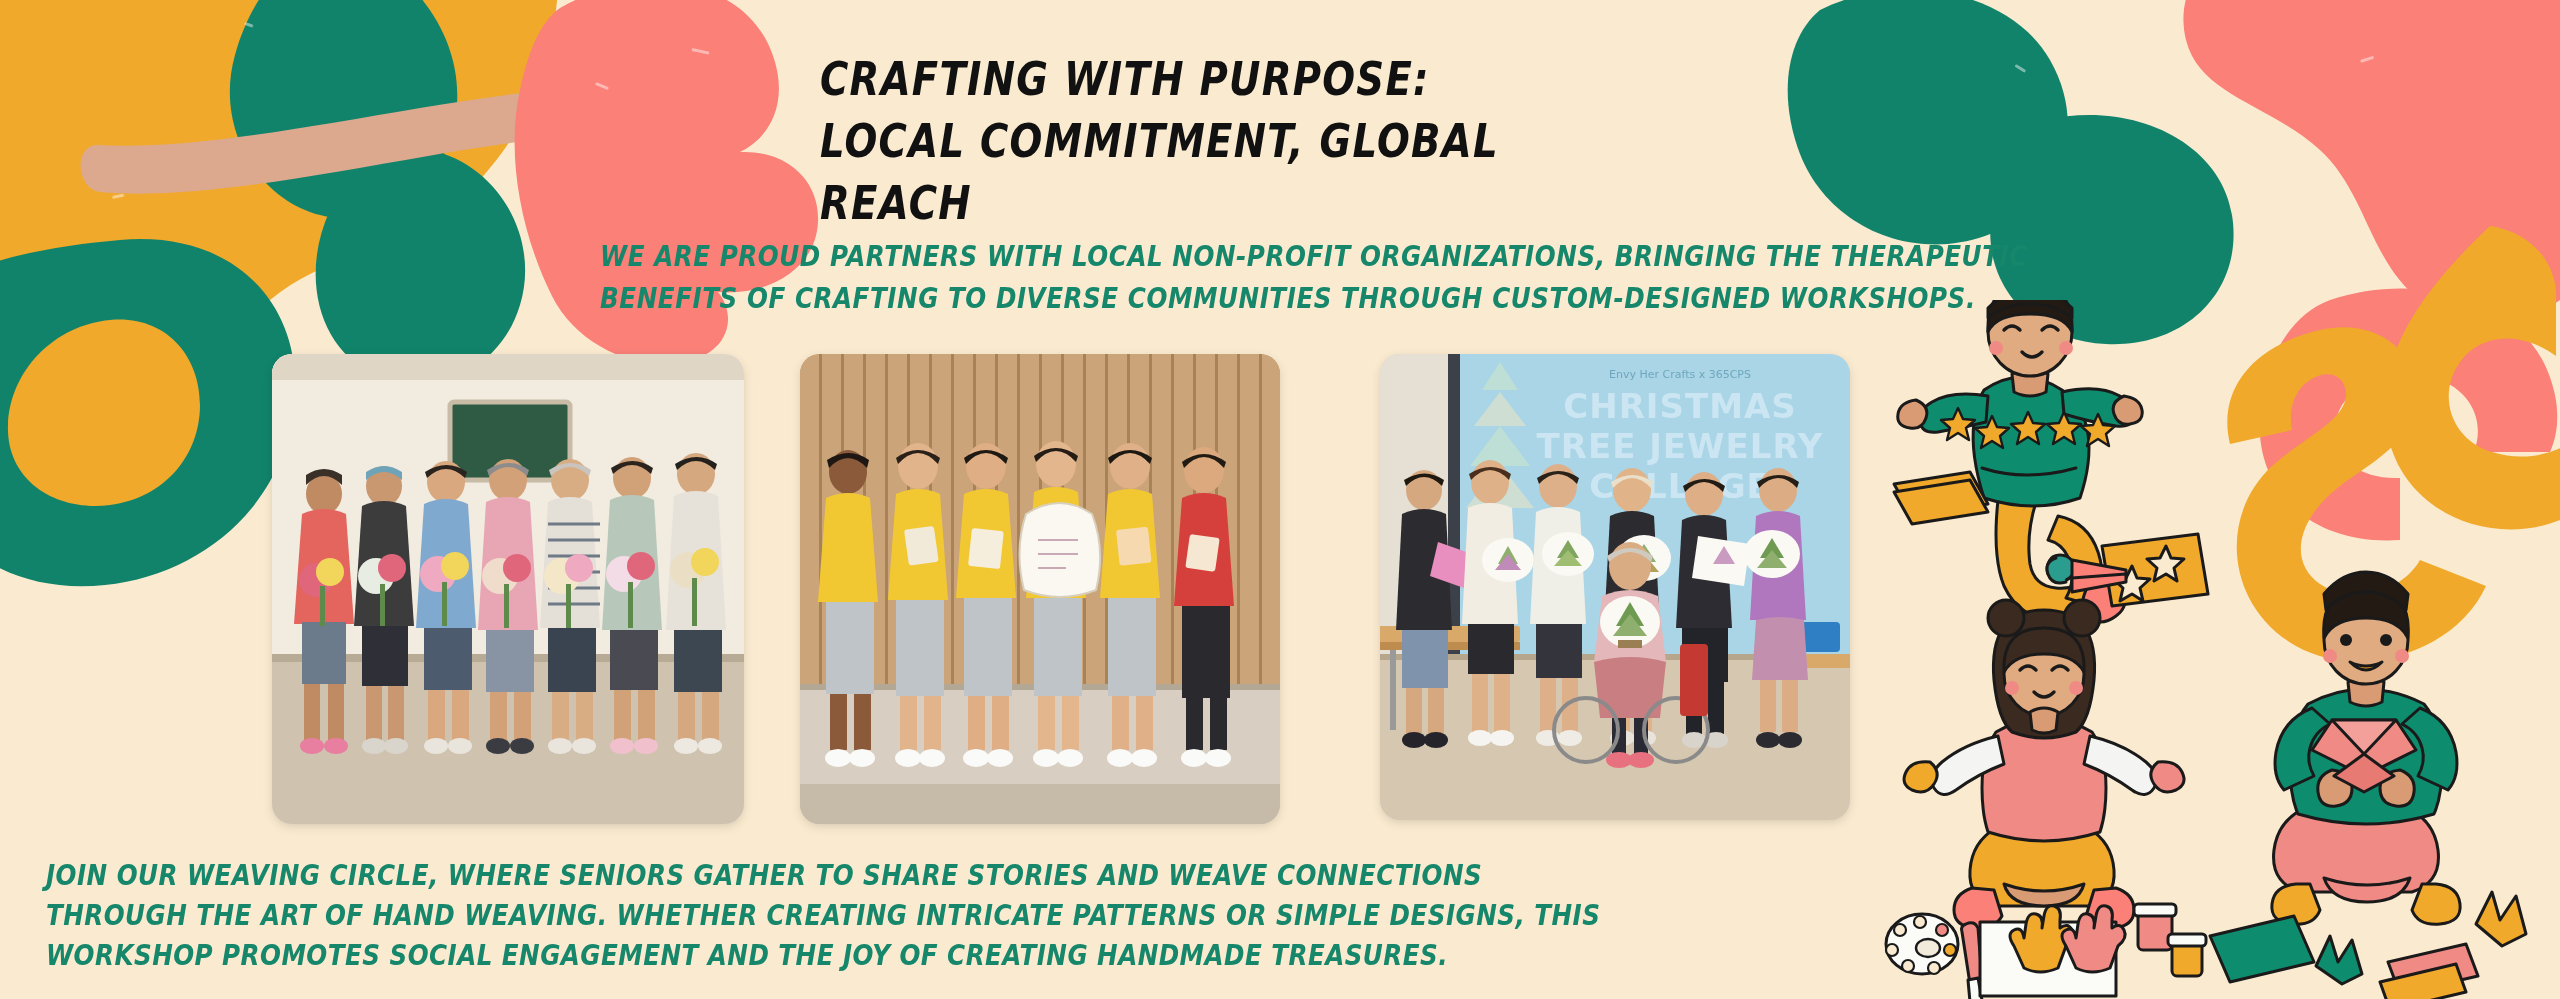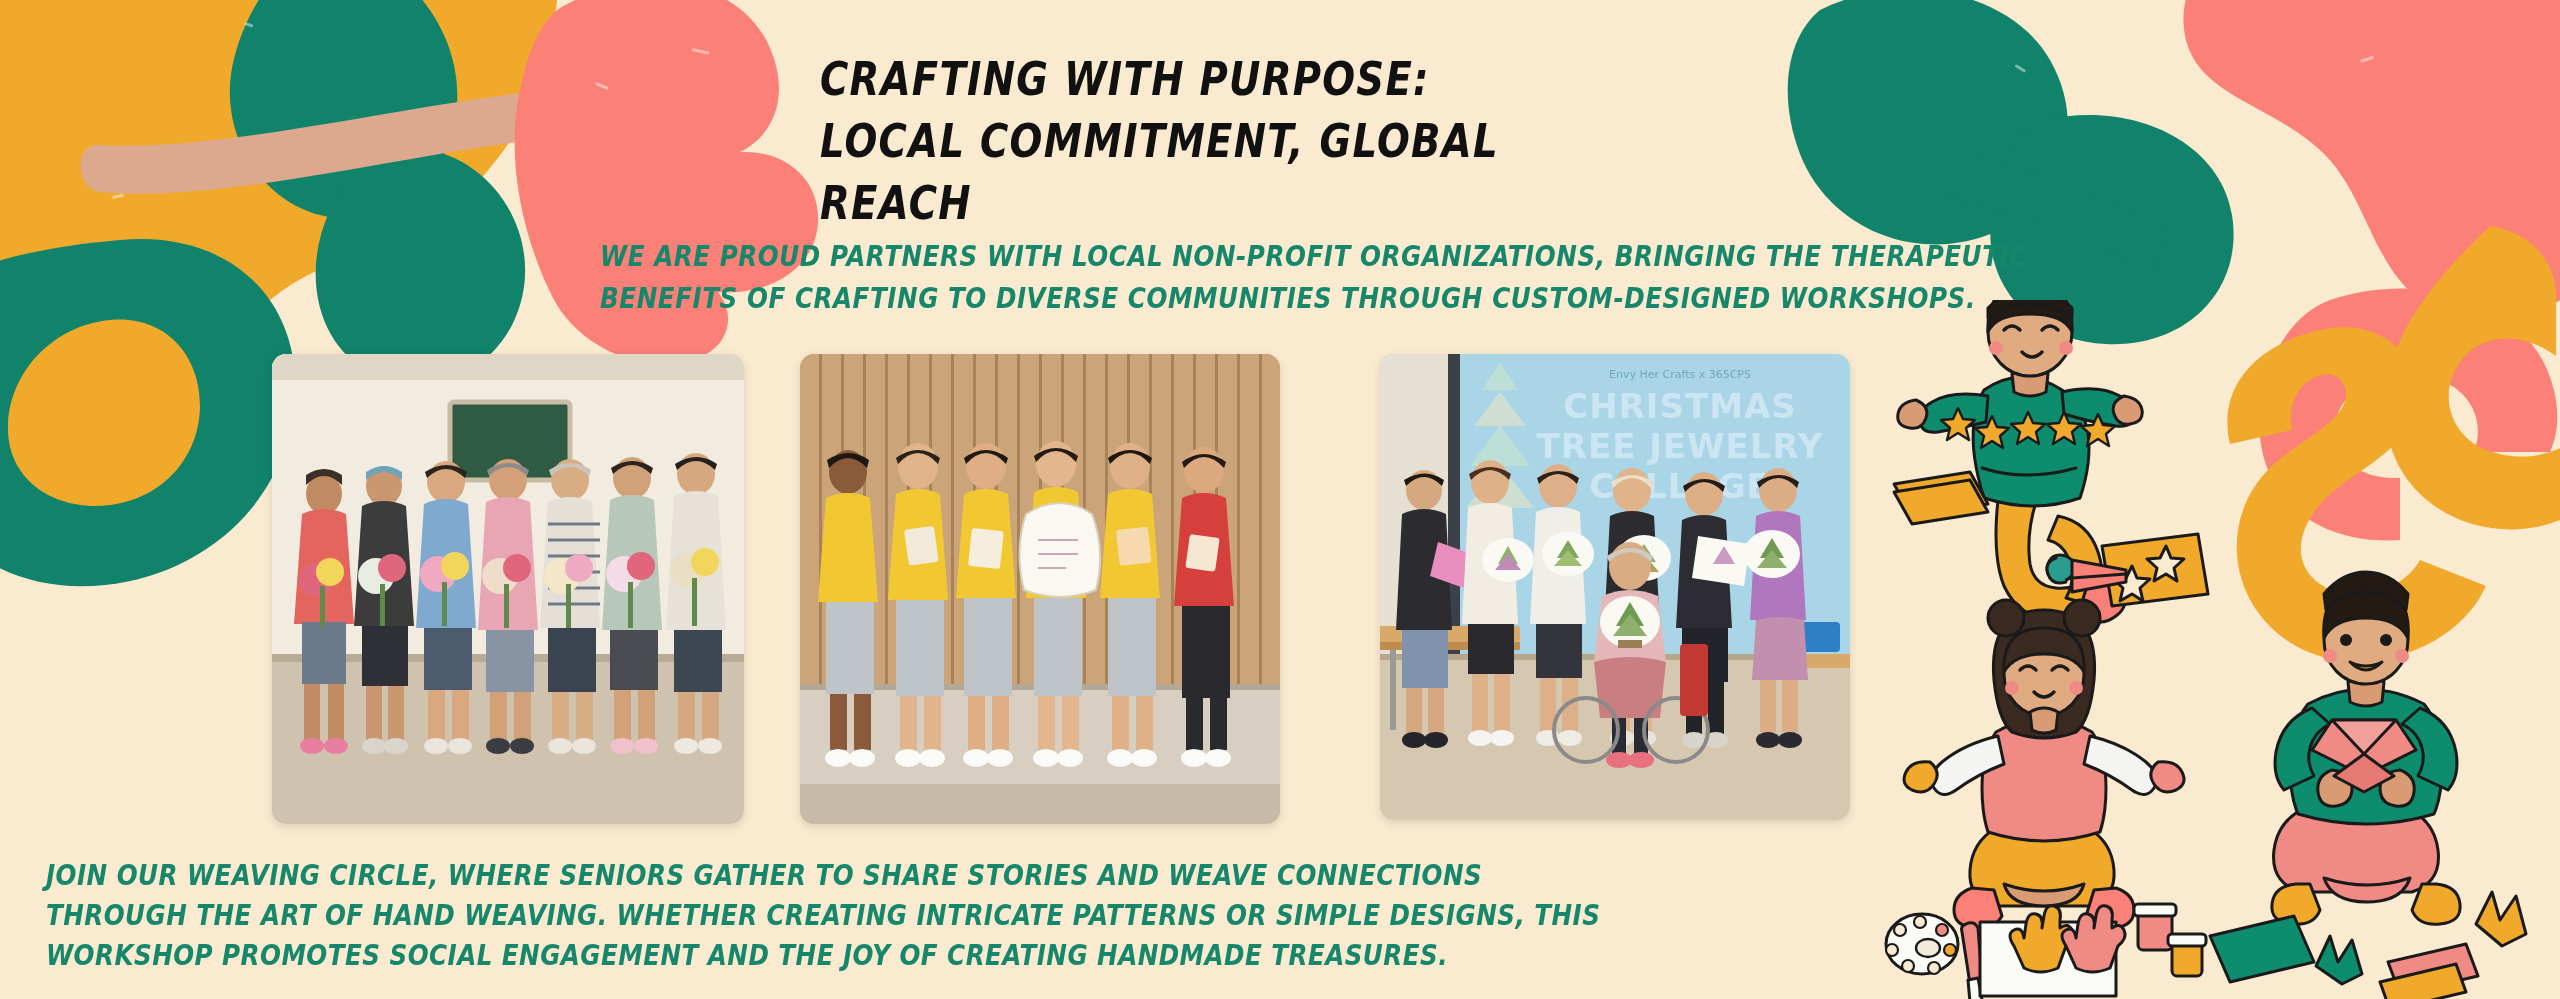--- a/index.html
+++ b/index.html
@@ -33,21 +33,21 @@
     font-style:italic; font-weight:600;
     font-size:28px; line-height:42px; letter-spacing:0.6px;
     color:#16876B;
     transform:scaleX(0.88); transform-origin:left top;
   }
   .intro span { display:block; white-space:nowrap; }
 
   
   .photos { position:absolute; left:0; top:354px; width:2560px; height:470px; }
   .photo {
-    position:absolute; top:0; border-radius:14px; overflow:hidden;
+    position:absolute; top:0; border-radius:20px; overflow:hidden;
     box-shadow:0 3px 10px rgba(0,0,0,.13);
     background:#cfc6b8;
   }
   .photo svg { display:block; }
   #photo-1 { left:272px; width:472px; height:470px; }
   #photo-2 { left:800px; width:480px; height:470px; }
   #photo-3 { left:1380px; width:470px; height:466px; }
 
   
   .outro {

